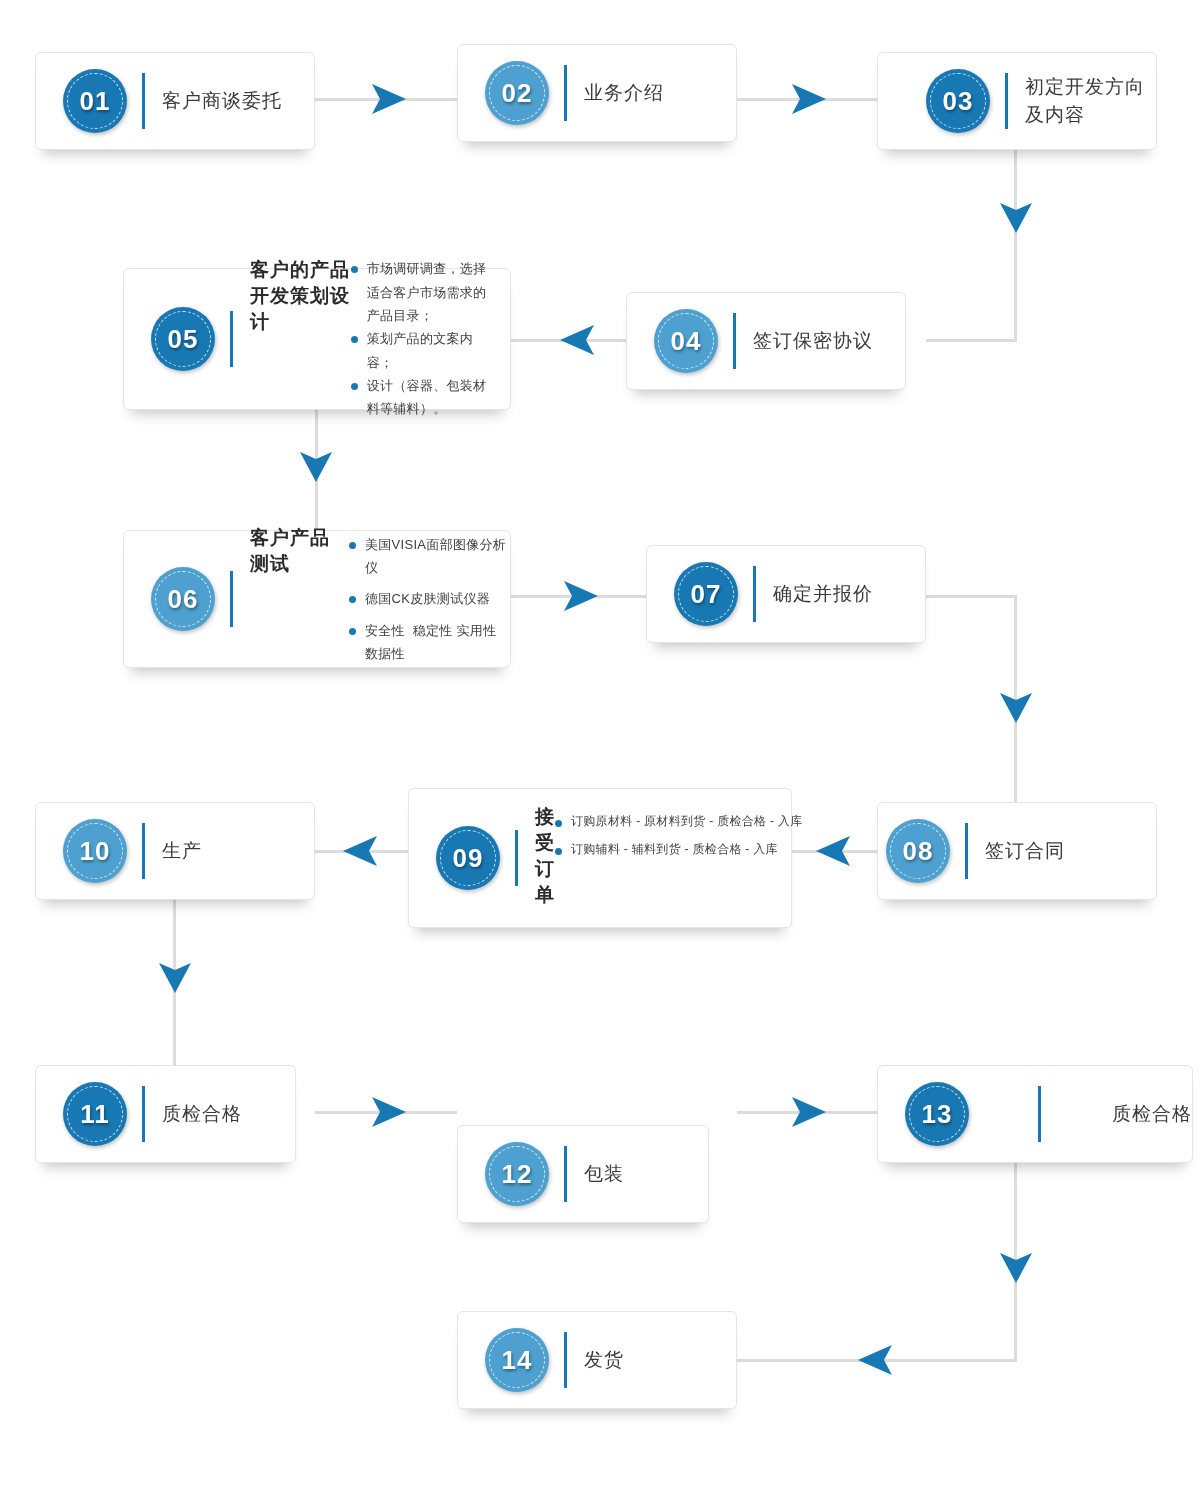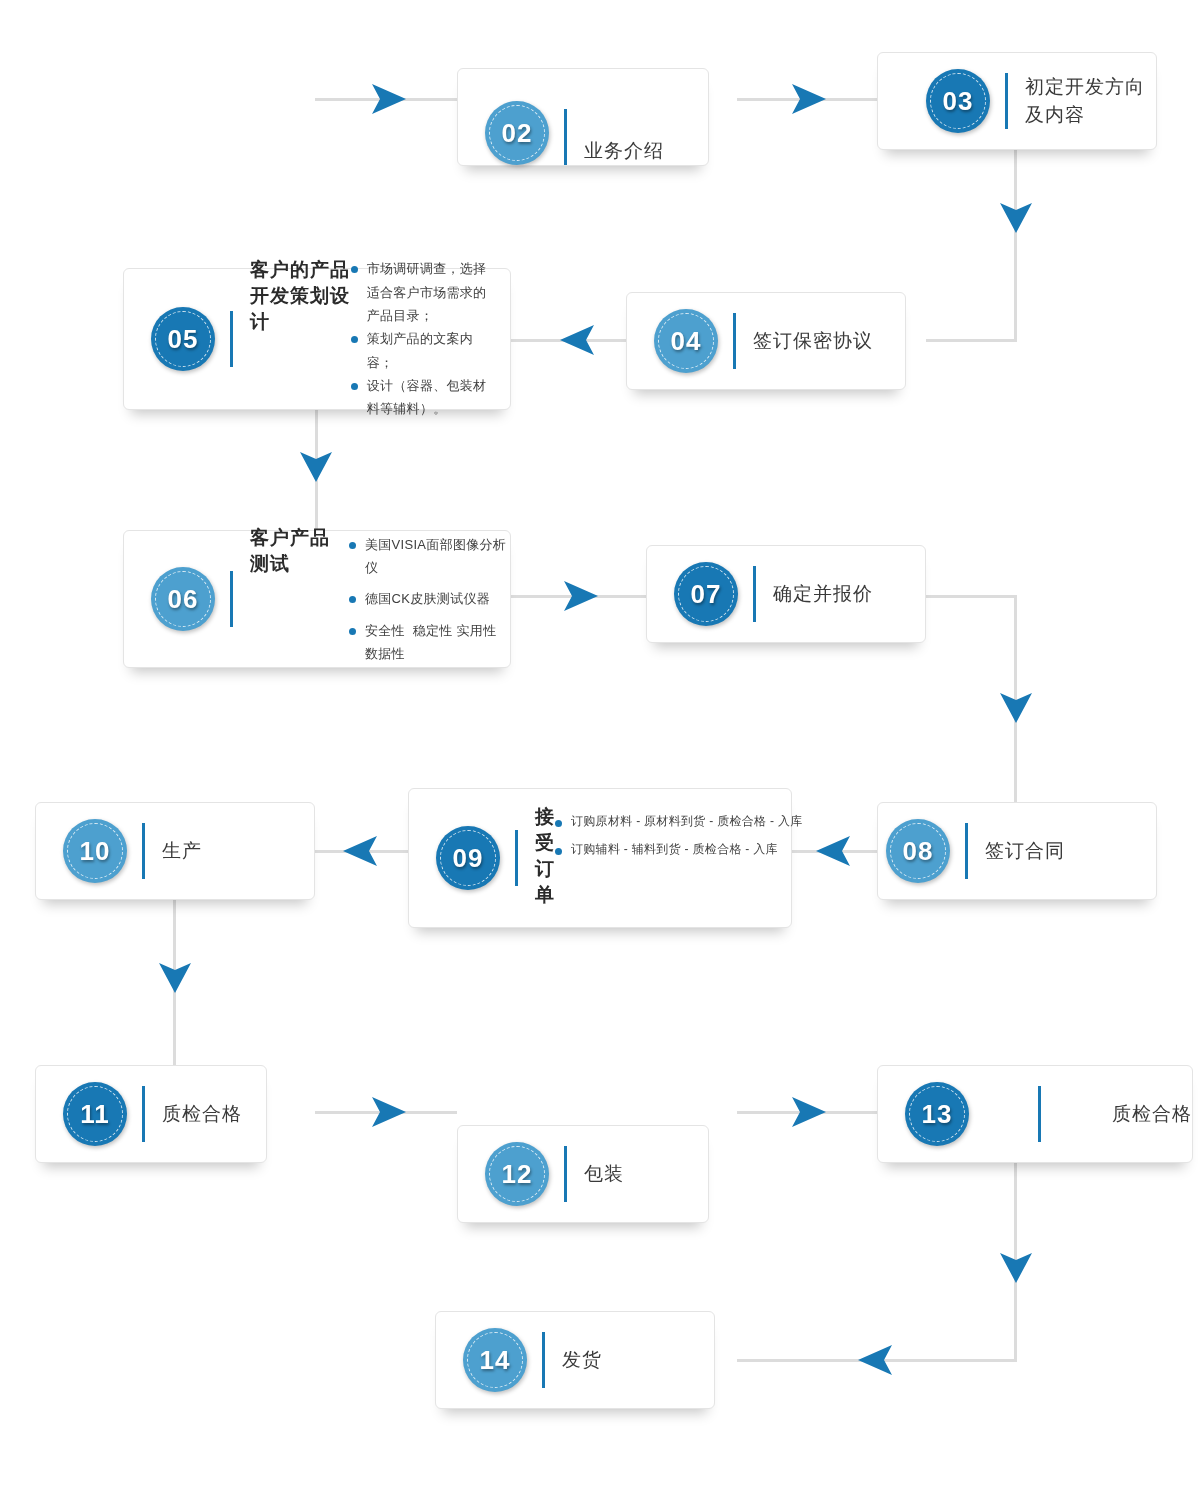--- a/index.html
+++ b/index.html
@@ -113,22 +113,29 @@
   <svg class="arr" style="left:792px;top:1097px;" width="34" height="30" viewBox="0 0 34 30">
       <polygon points="0,0 34,15 0,30 8,15"></polygon>
     </svg>
   <svg class="arr" style="left:1000px;top:1253px;" width="32" height="30" viewBox="0 0 32 30">
       <polygon points="0,0 16,7 32,0 16,30"></polygon>
     </svg>
   <svg class="arr" style="left:858px;top:1345px;" width="34" height="30" viewBox="0 0 34 30">
       <polygon points="34,0 0,15 34,30 26,15"></polygon>
     </svg>
 
-
-  <div class="card" style="left:457px;top:68px;width:252px;height:98px;align-items:flex-end;">
+  <div class="card" style="left:35px;top:52px;width:280px;height:98px;">
+    <div class="badge dark">
+        <span class="num">01</span>
+      </div>
+    <div class="divider"></div>
+    <div class="label">客户商谈委托</div>
+  </div>
+
+  <div class="card" style="left:457px;top:44px;width:280px;height:98px;">
     <div class="badge light">
         <span class="num">02</span>
       </div>
     <div class="divider"></div>
     <div class="label">业务介绍</div>
   </div>
 
   <div class="card" style="left:877px;top:52px;width:280px;height:98px;padding-left:48px;">
     <div class="badge dark">
         <span class="num">03</span>
@@ -206,21 +213,21 @@
   </div>
 
   <div class="card" style="left:35px;top:802px;width:280px;height:98px;">
     <div class="badge light">
         <span class="num">10</span>
       </div>
     <div class="divider"></div>
     <div class="label">生产</div>
   </div>
 
-  <div class="card" style="left:35px;top:1065px;width:232px;height:98px;">
+  <div class="card" style="left:35px;top:1065px;width:261px;height:98px;">
     <div class="badge dark">
         <span class="num">11</span>
       </div>
     <div class="divider"></div>
     <div class="label">质检合格</div>
   </div>
 
   <div class="card" style="left:457px;top:1125px;width:252px;height:98px;text-align:right;">
     <div class="badge light">
         <span class="num">12</span>
@@ -230,21 +237,21 @@
   </div>
 
   <div class="card" style="left:877px;top:1065px;width:316px;height:98px;justify-content:space-between;">
     <div class="badge dark">
         <span class="num">13</span>
       </div>
     <div class="divider"></div>
     <div class="label">质检合格</div>
   </div>
 
-  <div class="card" style="left:435px;top:1311px;width:280px;height:98px;">
+  <div class="card" style="left:457px;top:1311px;width:280px;height:98px;">
     <div class="badge light">
         <span class="num">14</span>
       </div>
     <div class="divider"></div>
     <div class="label">发货</div>
   </div>
 
 </div>
 
 </body></html>

